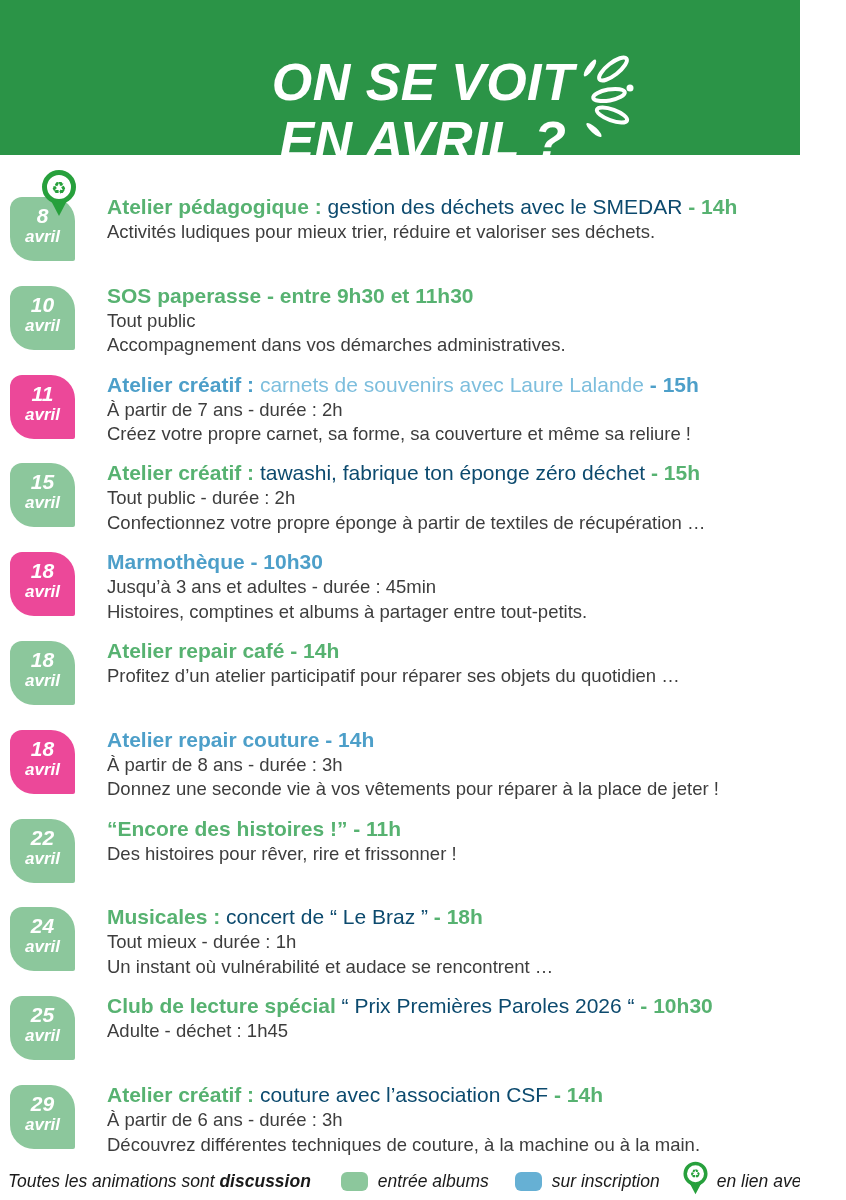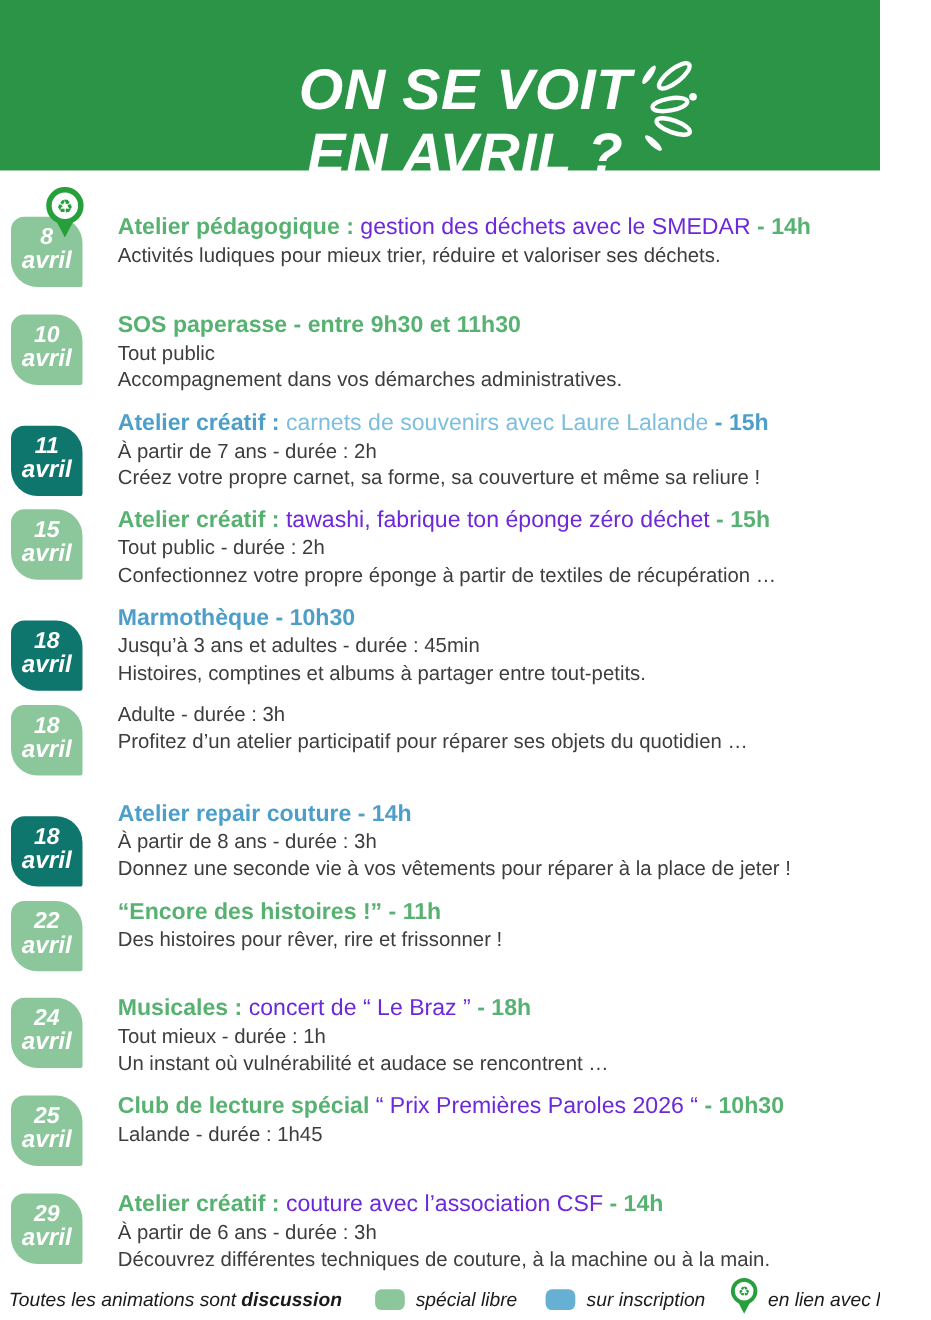--- a/index.html
+++ b/index.html
@@ -13,30 +13,30 @@
         letter-spacing:.5px;}
   .doodle{position:absolute;left:560px;top:42px;}
 
   
   .events{position:absolute;top:197px;left:10px;width:826px;}
   .event{position:relative;height:88.8px;display:flex;align-items:flex-start;}
   .badge{position:relative;flex:none;width:65px;height:64px;border-radius:12px 24px 2px 24px;
         color:#fff;font-style:italic;font-weight:bold;text-align:center;
         padding-top:8px;box-sizing:border-box;}
   .badge.green{background:#8cc79c;}
-  .badge.blue{background:#0f766e;margin-top:12px;}
+  .badge.blue{background:#ec4899;}
   .badge .day{display:block;font-size:21px;line-height:21px;}
-  .badge .month{display:block;font-size:22px;line-height:21px;}
+  .badge .month{display:block;font-size:17px;line-height:21px;}
   .pin{position:absolute;left:30px;top:-28px;}
 
   .content{margin-left:32px;margin-top:-4px;white-space:nowrap;}
   .title{font-size:21px;line-height:27px;font-weight:bold;}
   .title .lt{font-weight:normal;}
   .event.green .title .bd{color:#57b271;text-align:center;}
-  .event.green .title .lt{color:#6d28d9;}
+  .event.green .title .lt{color:#0c4a6e;}
   .event.blue  .title .bd{color:#4d9fc9;}
   .event.blue  .title .lt{color:#7dbedd;}
   .meta,.desc{font-size:18.5px;line-height:24.6px;color:#3d3d3d;}
 
   
   .footer{position:absolute;left:8px;bottom:5px;width:832px;display:flex;align-items:center;
         font-style:italic;font-size:17.5px;color:#1a1a1a;white-space:nowrap;}
   .footer .bold{font-weight:bold;}
   .swatch{flex:none;width:27px;height:19px;border-radius:6px;display:inline-block;}
   .swatch.green{background:#8cc79c;margin:0 10px 0 30px;}
@@ -122,21 +122,21 @@
           <div class="meta">Jusqu’à 3 ans et adultes - durée : 45min</div>
           <div class="desc">Histoires, comptines et albums à partager entre tout-petits.</div>
         </div>
       </div>
       <div class="event green">
         <div class="badge green">
           <span class="day">18</span>
           <span class="month">avril</span>
         </div>
         <div class="content">
-          <div class="meta">Adulte - durée : 3h</div>
+          <div class="title"><span class="bd">Atelier repair café - 14h</span></div>
           <div class="desc">Profitez d’un atelier participatif pour réparer ses objets du quotidien …</div>
         </div>
       </div>
       <div class="event blue">
         <div class="badge blue">
           <span class="day">18</span>
           <span class="month">avril</span>
         </div>
         <div class="content">
           <div class="title"><span class="bd">Atelier repair couture - 14h</span></div>
@@ -165,42 +165,42 @@
           <div class="desc">Un instant où vulnérabilité et audace se rencontrent …</div>
         </div>
       </div>
       <div class="event green">
         <div class="badge green">
           <span class="day">25</span>
           <span class="month">avril</span>
         </div>
         <div class="content">
           <div class="title"><span class="bd">Club de lecture spécial </span><span class="lt">“ Prix Premières Paroles 2026 “</span><span class="bd"> - 10h30</span></div>
-          <div class="meta">Lalande - durée : 1h45</div>
+          <div class="meta">Adulte - déchet : 1h45</div>
         </div>
       </div>
       <div class="event green">
         <div class="badge green">
           <span class="day">29</span>
           <span class="month">avril</span>
         </div>
         <div class="content">
           <div class="title"><span class="bd">Atelier créatif : </span><span class="lt">couture avec l’association CSF</span><span class="bd"> - 14h</span></div>
           <div class="meta">À partir de 6 ans - durée : 3h</div>
           <div class="desc">Découvrez différentes techniques de couture, à la machine ou à la main.</div>
         </div>
       </div>
     </main>
 
   <footer class="footer">
     <span>
       <span>Toutes les animations sont </span><span class="bold">discussion</span>
     </span>
     <span class="swatch green"></span>
-    <span>spécial libre</span>
+    <span>entrée albums</span>
     <span class="swatch blue"></span>
     <span>sur inscription</span>
     <svg class="pin-small" width="27" height="34" viewBox="0 0 38 48">
       <path d="M8 26 L19 47 L30 26 Z" fill="#27a03c"></path>
       <circle cx="19" cy="18" r="14.5" fill="#ffffff" stroke="#27a03c" stroke-width="5"></circle>
       <text x="19" y="24.5" text-anchor="middle" font-size="17" fill="#27a03c" font-family="DejaVu Sans, sans-serif">♻</text>
     </svg>
     <span>en lien avec l’expo.</span>
   </footer>
 

